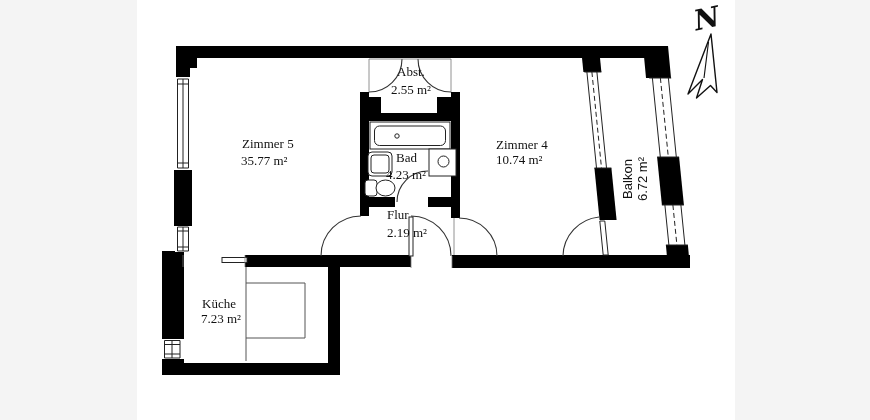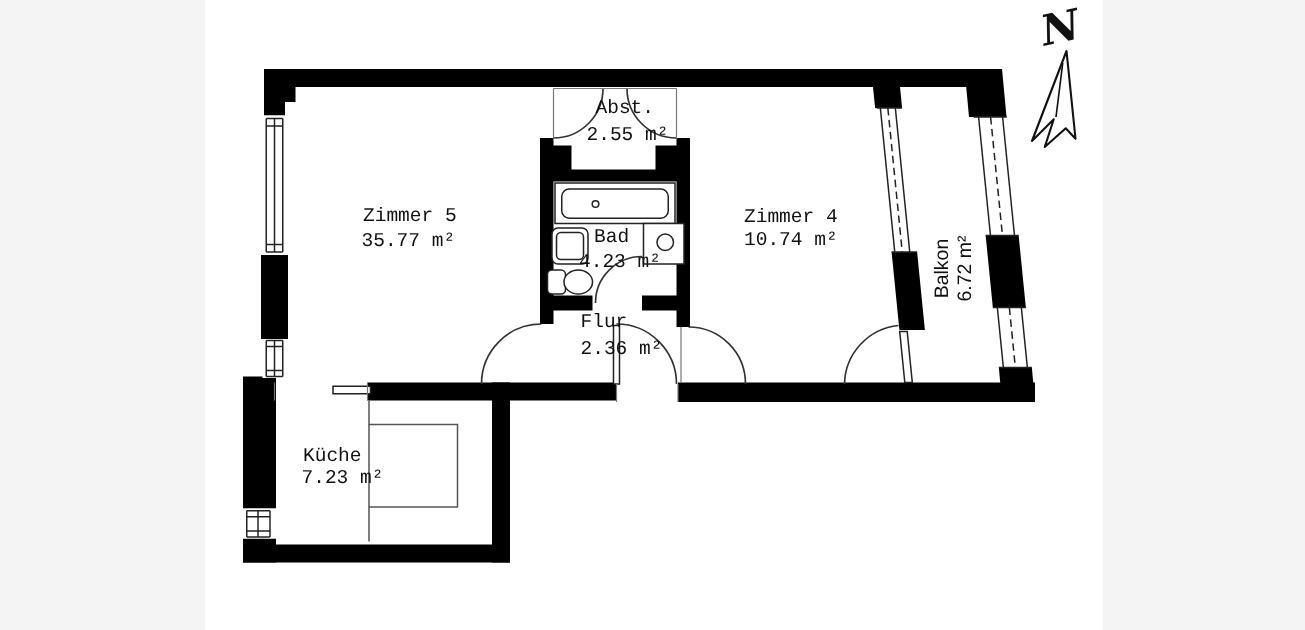--- a/index.html
+++ b/index.html
@@ -4,21 +4,21 @@
 <style>
   :root{
     --wall:#000000; --floor:#ffffff; --background:#f4f4f4; --line:#222222; --text:#111111;
   }
   html,body{margin:0;padding:0;}
   body{font-family:"Liberation Sans", sans-serif; background:var(--background);}
   .stage{position:relative;width:870px;height:420px;background:var(--background);overflow:hidden;}
   .stage svg{position:absolute;left:0;top:0;}
   .label{
     position:absolute; color:var(--text); font-size:13px; line-height:14px;
-    white-space:nowrap; font-family:Liberation Mono, monospace;
+    white-space:nowrap; font-family:Liberation Serif, serif;
   }
   .label-rot{
     position:absolute; left:586px; top:163px; width:100px; height:32px;
     transform:rotate(-90deg); text-align:center; color:var(--text);
     font-size:13px; line-height:15px; white-space:nowrap;
   }
   .north-n{
     position:absolute; left:694px; top:2px; color:var(--text);
     font-family:"DejaVu Serif", serif; font-style:italic; font-weight:bold;
     font-size:28px; transform:rotate(-12deg);
@@ -192,21 +192,21 @@
   <div class="label" style="left:496px;top:138px">Zimmer 4</div>
   <div class="label" style="left:496px;top:153px">10.74 m²</div>
 
   <div class="label" style="left:397px;top:65px">Abst.</div>
   <div class="label" style="left:391px;top:83px">2.55 m²</div>
 
   <div class="label" style="left:396px;top:151px">Bad</div>
   <div class="label" style="left:386px;top:168px">4.23 m²</div>
 
   <div class="label" style="left:387px;top:208px">Flur</div>
-  <div class="label" style="left:387px;top:226px">2.36 m²</div>
+  <div class="label" style="left:387px;top:226px">2.19 m²</div>
 
   <div class="label" style="left:202px;top:297px">Küche</div>
   <div class="label" style="left:201px;top:312px">7.23 m²</div>
 
   <div class="label-rot">
     <div>Balkon</div>
     <div>6.72 m²</div>
   </div>
 
   <div class="north-n">N</div>

